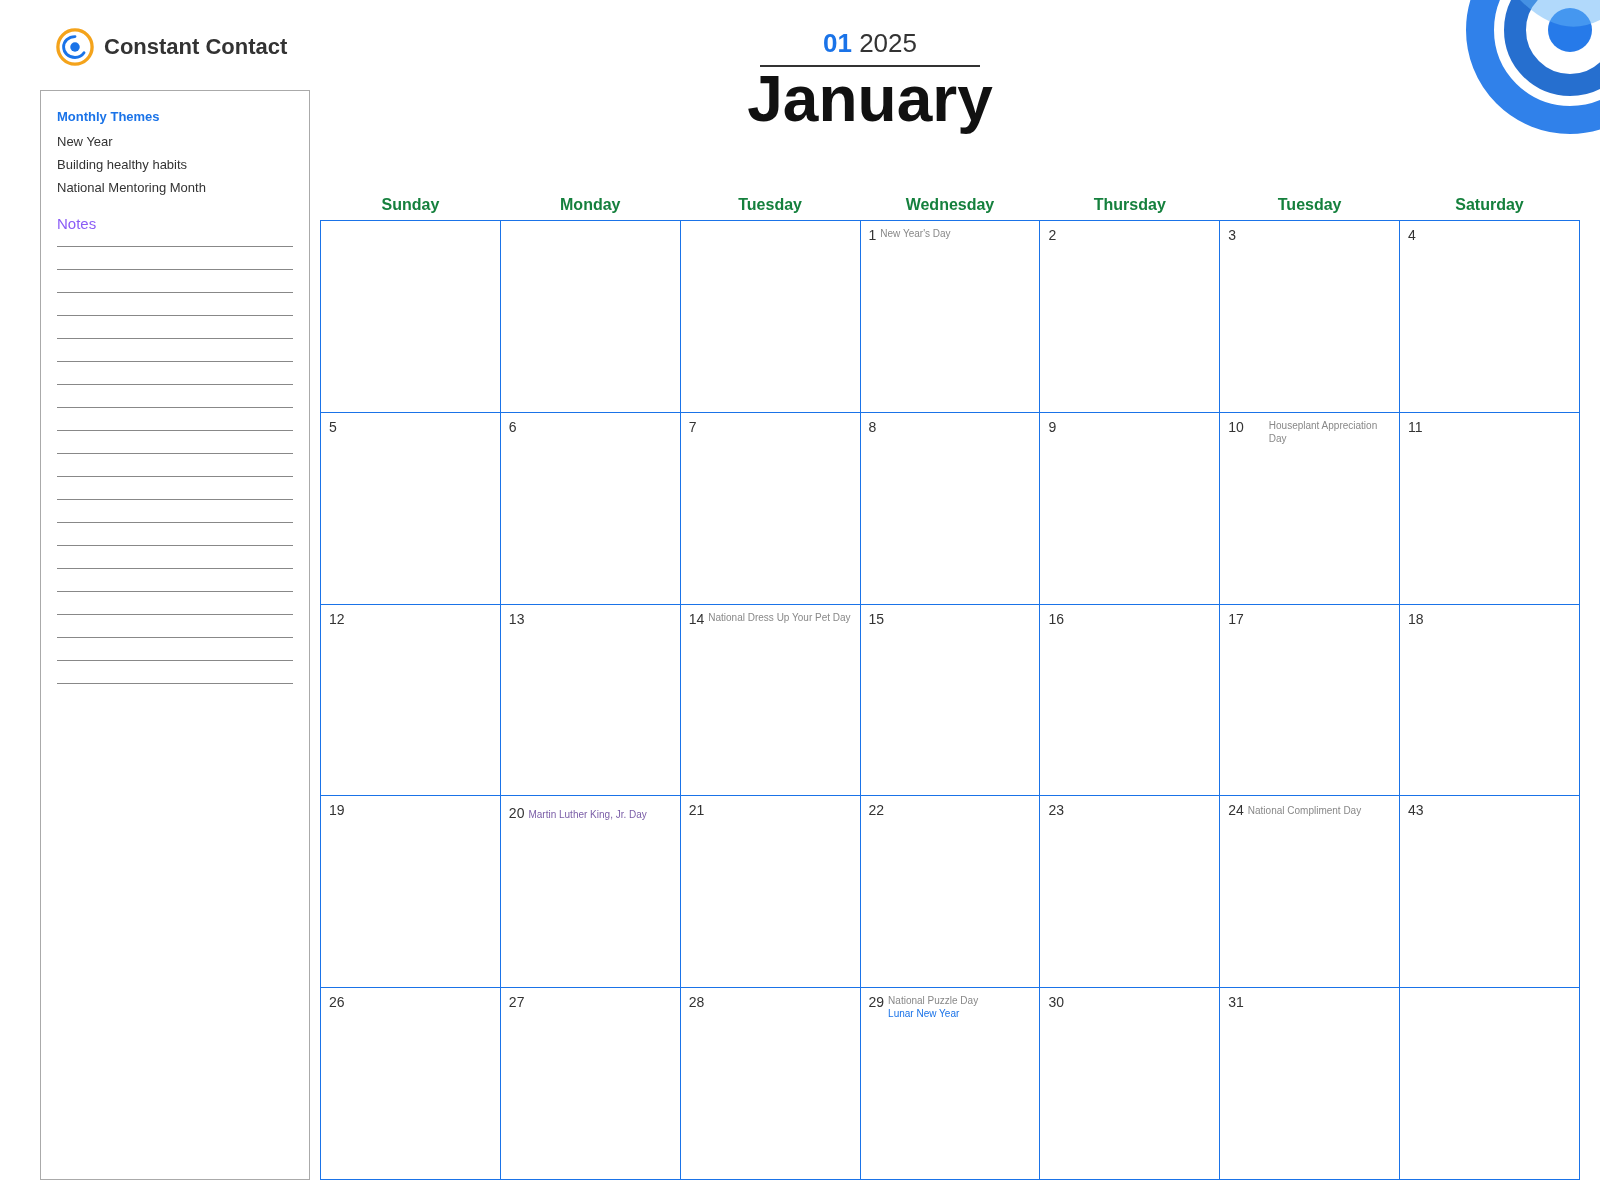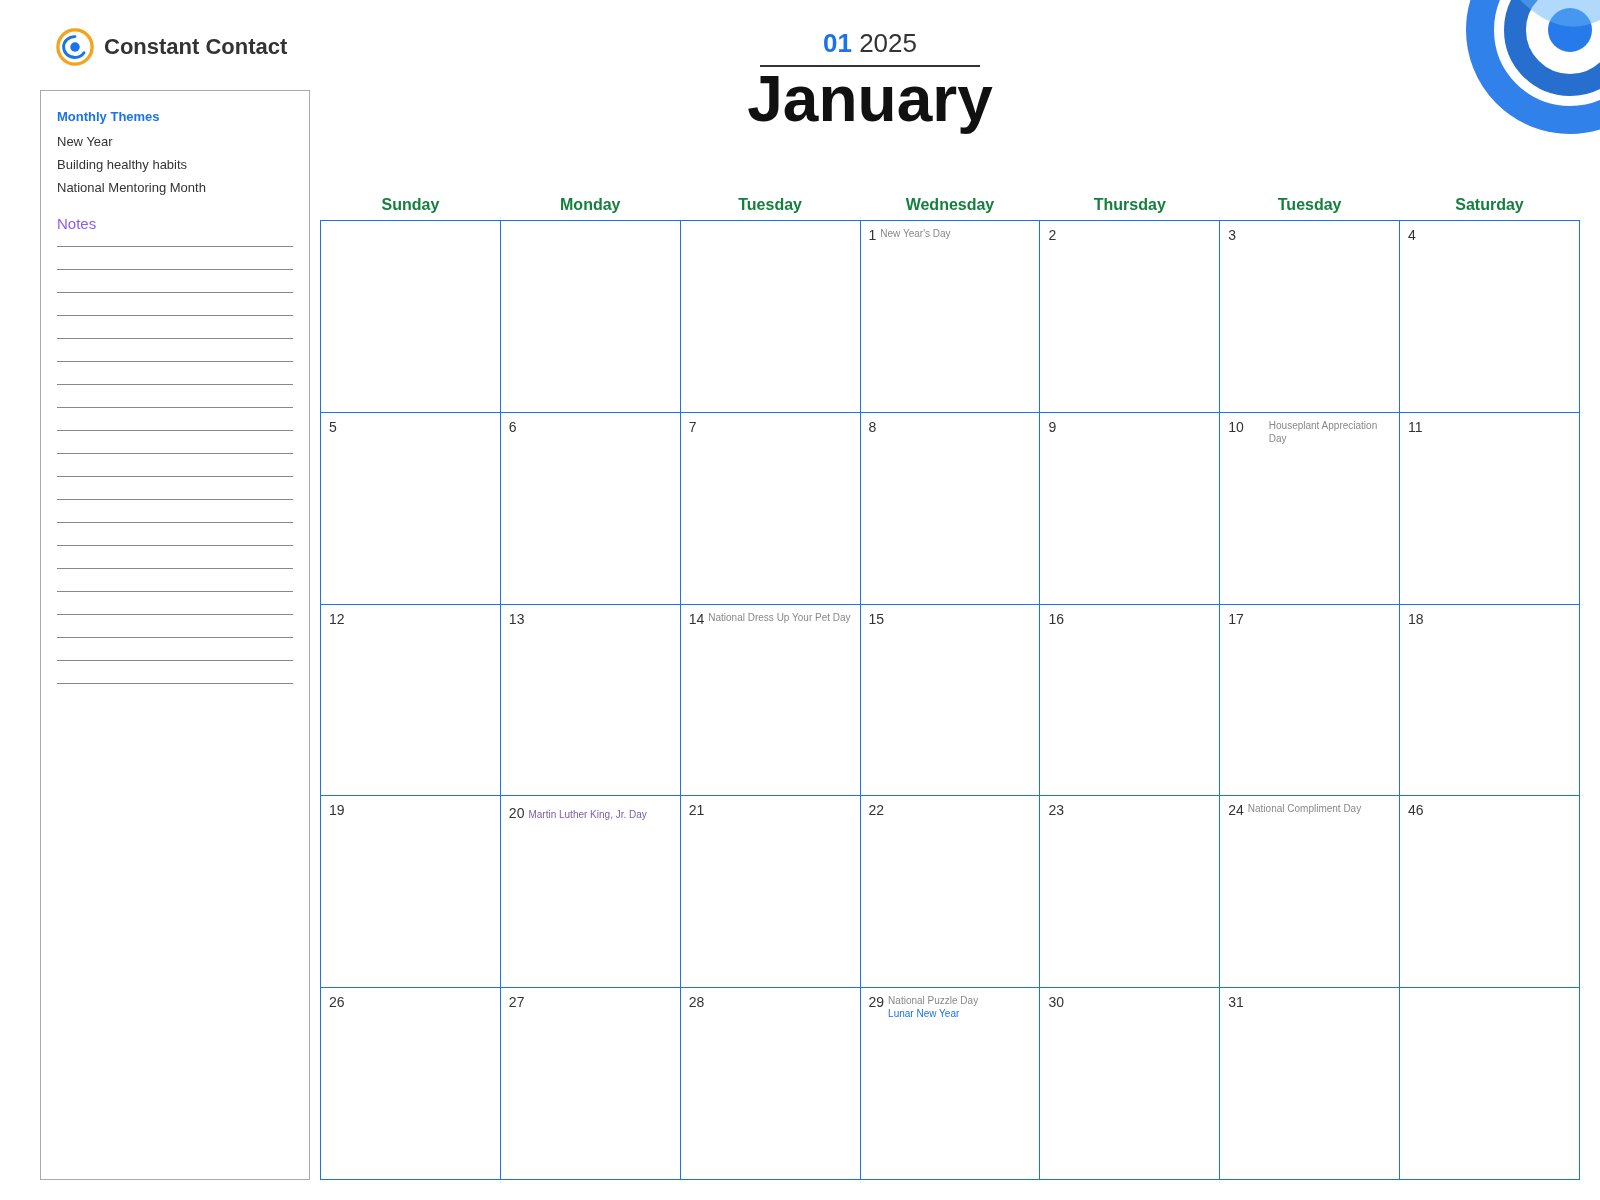--- a/index.html
+++ b/index.html
@@ -320,29 +320,29 @@
           <td>
             <span class="day-num">21</span>
           </td>
           <td>
             <span class="day-num">22</span>
           </td>
           <td>
             <span class="day-num">23</span>
           </td>
           <td>
-            <div style="display: flex; align-items: flex-start; gap: 4px;">
+            <div style="display: flex; align-items: center; gap: 4px;">
               <span style="font-size: 14px; color: rgb(51, 51, 51); white-space: nowrap;">24</span>
               <div>
                 <span style="font-size: 10px; line-height: 1.3; display: block; color: rgb(136, 136, 136);">National Compliment Day</span>
               </div>
             </div>
           </td>
           <td>
-            <span class="day-num">46</span>
+            <span class="day-num">43</span>
           </td>
         </tr>
         <tr class="row-week4">
           <td>
             <span class="day-num">26</span>
           </td>
           <td>
             <span class="day-num">27</span>
           </td>
           <td>

